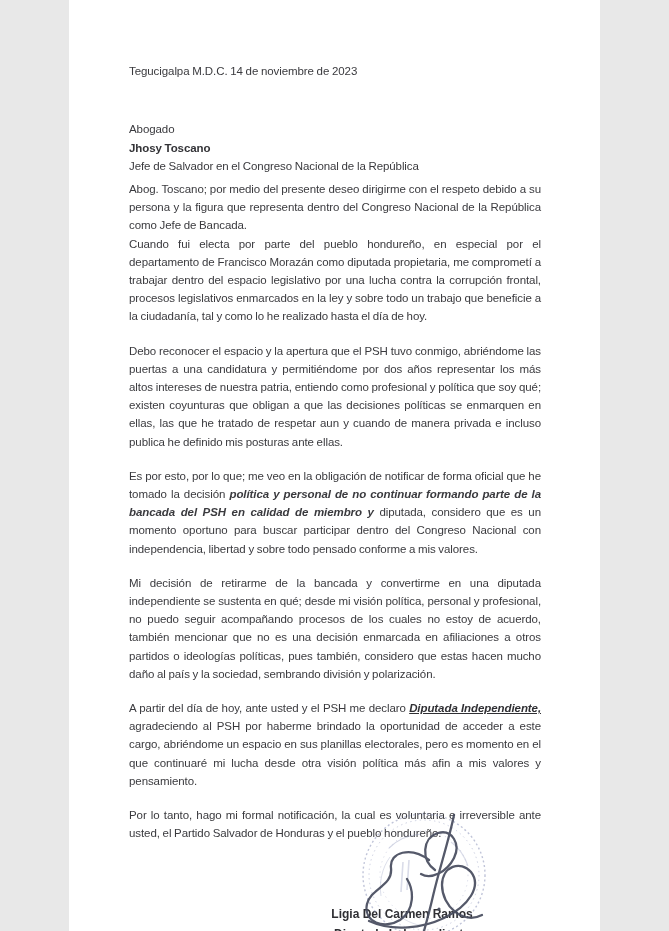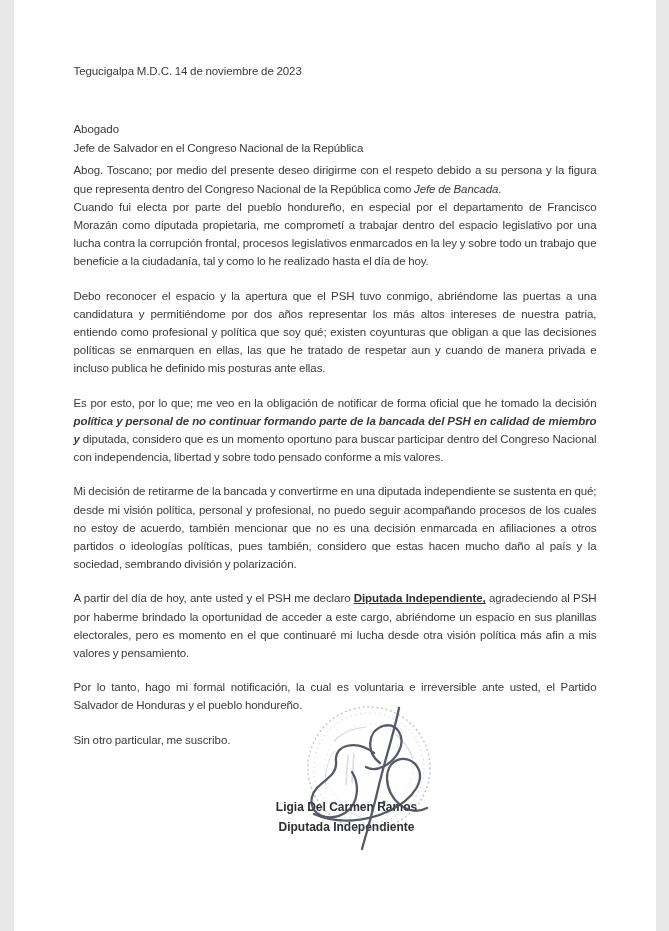--- a/index.html
+++ b/index.html
@@ -1,18 +1,18 @@
 <!DOCTYPE html>
 <html><head>
 <meta charset="utf-8">
 <style>
   html, body { margin: 0; padding: 0; background: #e8e8e8; }
   .page {
     position: relative;
-    width: 642px;
+    width: 531px;
     height: 931px;
     margin: 0 auto;
     background: #ffffff;
     box-sizing: border-box;
     padding: 62px 59px 16px 60px;
     font-family: "Liberation Sans", sans-serif;
     font-size: 11.5px;
     line-height: 18.2px;
     letter-spacing: -0.08px;
     word-spacing: -0.4px;
@@ -20,23 +20,24 @@
     overflow: hidden;
   }
   .date-line { margin-bottom: 40px; }
   .recipient { line-height: 18.6px; margin-bottom: 4px; }
   .recipient .bold { font-weight: 700; color: #333337; }
   .para {
     text-align: justify;
     margin: 0 0 16px 0;
   }
   .para.tight { margin-bottom: 0; }
-  .italic-run { font-style: italic; }
+  .italic-run { }
   .bolditalic-run { font-style: italic; font-weight: 600; }
   .emph-run {
+    font-style: italic;
     font-weight: 700;
     text-decoration: underline;
     color: #303034;
   }
   .signature-area {
     position: relative;
     height: 134px;
     margin-top: 2px;
   }
   .sig-text {
@@ -63,37 +64,37 @@
 </style>
 </head>
 <body>
 
 <div class="page">
 
   <div class="date-line">Tegucigalpa M.D.C. 14 de noviembre de 2023</div>
 
   <div class="recipient">
     <div>Abogado</div>
+    <div class="bold">Jhosy Toscano</div>
     <div>Jefe de Salvador en el Congreso Nacional de la República</div>
   </div>
 
   <p class="para tight"><span>Abog. Toscano; por medio del presente deseo dirigirme con el respeto debido a su persona y la figura que representa dentro del Congreso Nacional de la República como </span><span class="italic-run">Jefe de Bancada</span><span>.</span></p>
   <p class="para">Cuando fui electa por parte del pueblo hondureño, en especial por el departamento de Francisco Morazán como diputada propietaria, me comprometí a trabajar dentro del espacio legislativo por una lucha contra la corrupción frontal, procesos legislativos enmarcados en la ley y sobre todo un trabajo que beneficie a la ciudadanía, tal y como lo he realizado hasta el día de hoy.</p>
 
   <p class="para">Debo reconocer el espacio y la apertura que el PSH tuvo conmigo, abriéndome las puertas a una candidatura y permitiéndome por dos años representar los más altos intereses de nuestra patria, entiendo como profesional y política que soy qué; existen coyunturas que obligan a que las decisiones políticas se enmarquen en ellas, las que he tratado de respetar aun y cuando de manera privada e incluso publica he definido mis posturas ante ellas.</p>
 
   <p class="para"><span>Es por esto, por lo que; me veo en la obligación de notificar de forma oficial que he tomado la decisión </span><span class="bolditalic-run">política y personal de no continuar formando parte de la bancada del PSH en calidad de miembro y</span><span> diputada, considero que es un momento oportuno para buscar participar dentro del Congreso Nacional con independencia, libertad y sobre todo pensado conforme a mis valores.</span></p>
 
   <p class="para">Mi decisión de retirarme de la bancada y convertirme en una diputada independiente se sustenta en qué; desde mi visión política, personal y profesional, no puedo seguir acompañando procesos de los cuales no estoy de acuerdo, también mencionar que no es una decisión enmarcada en afiliaciones a otros partidos o ideologías políticas, pues también, considero que estas hacen mucho daño al país y la sociedad, sembrando división y polarización.</p>
 
   <p class="para"><span>A partir del día de hoy, ante usted y el PSH me declaro </span><span class="emph-run">Diputada Independiente,</span><span> agradeciendo al PSH por haberme brindado la oportunidad de acceder a este cargo, abriéndome un espacio en sus planillas electorales, pero es momento en el que continuaré mi lucha desde otra visión política más afin a mis valores y pensamiento.</span></p>
 
   <p class="para">Por lo tanto, hago mi formal notificación, la cual es voluntaria e irreversible ante usted, el Partido Salvador de Honduras y el pueblo hondureño.</p>
 
-  <p class="para tight">Sin otro particular, me suscribo.</p>
 
   <div class="signature-area">
     <div class="sig-text">
       <div>Ligia Del Carmen Ramos</div>
       <div>Diputada Independiente</div>
     </div>
 
     <svg class="sig-svg" viewBox="0 0 160 170">
 
       <g stroke="#8d95ba" fill="none" opacity="0.55">

